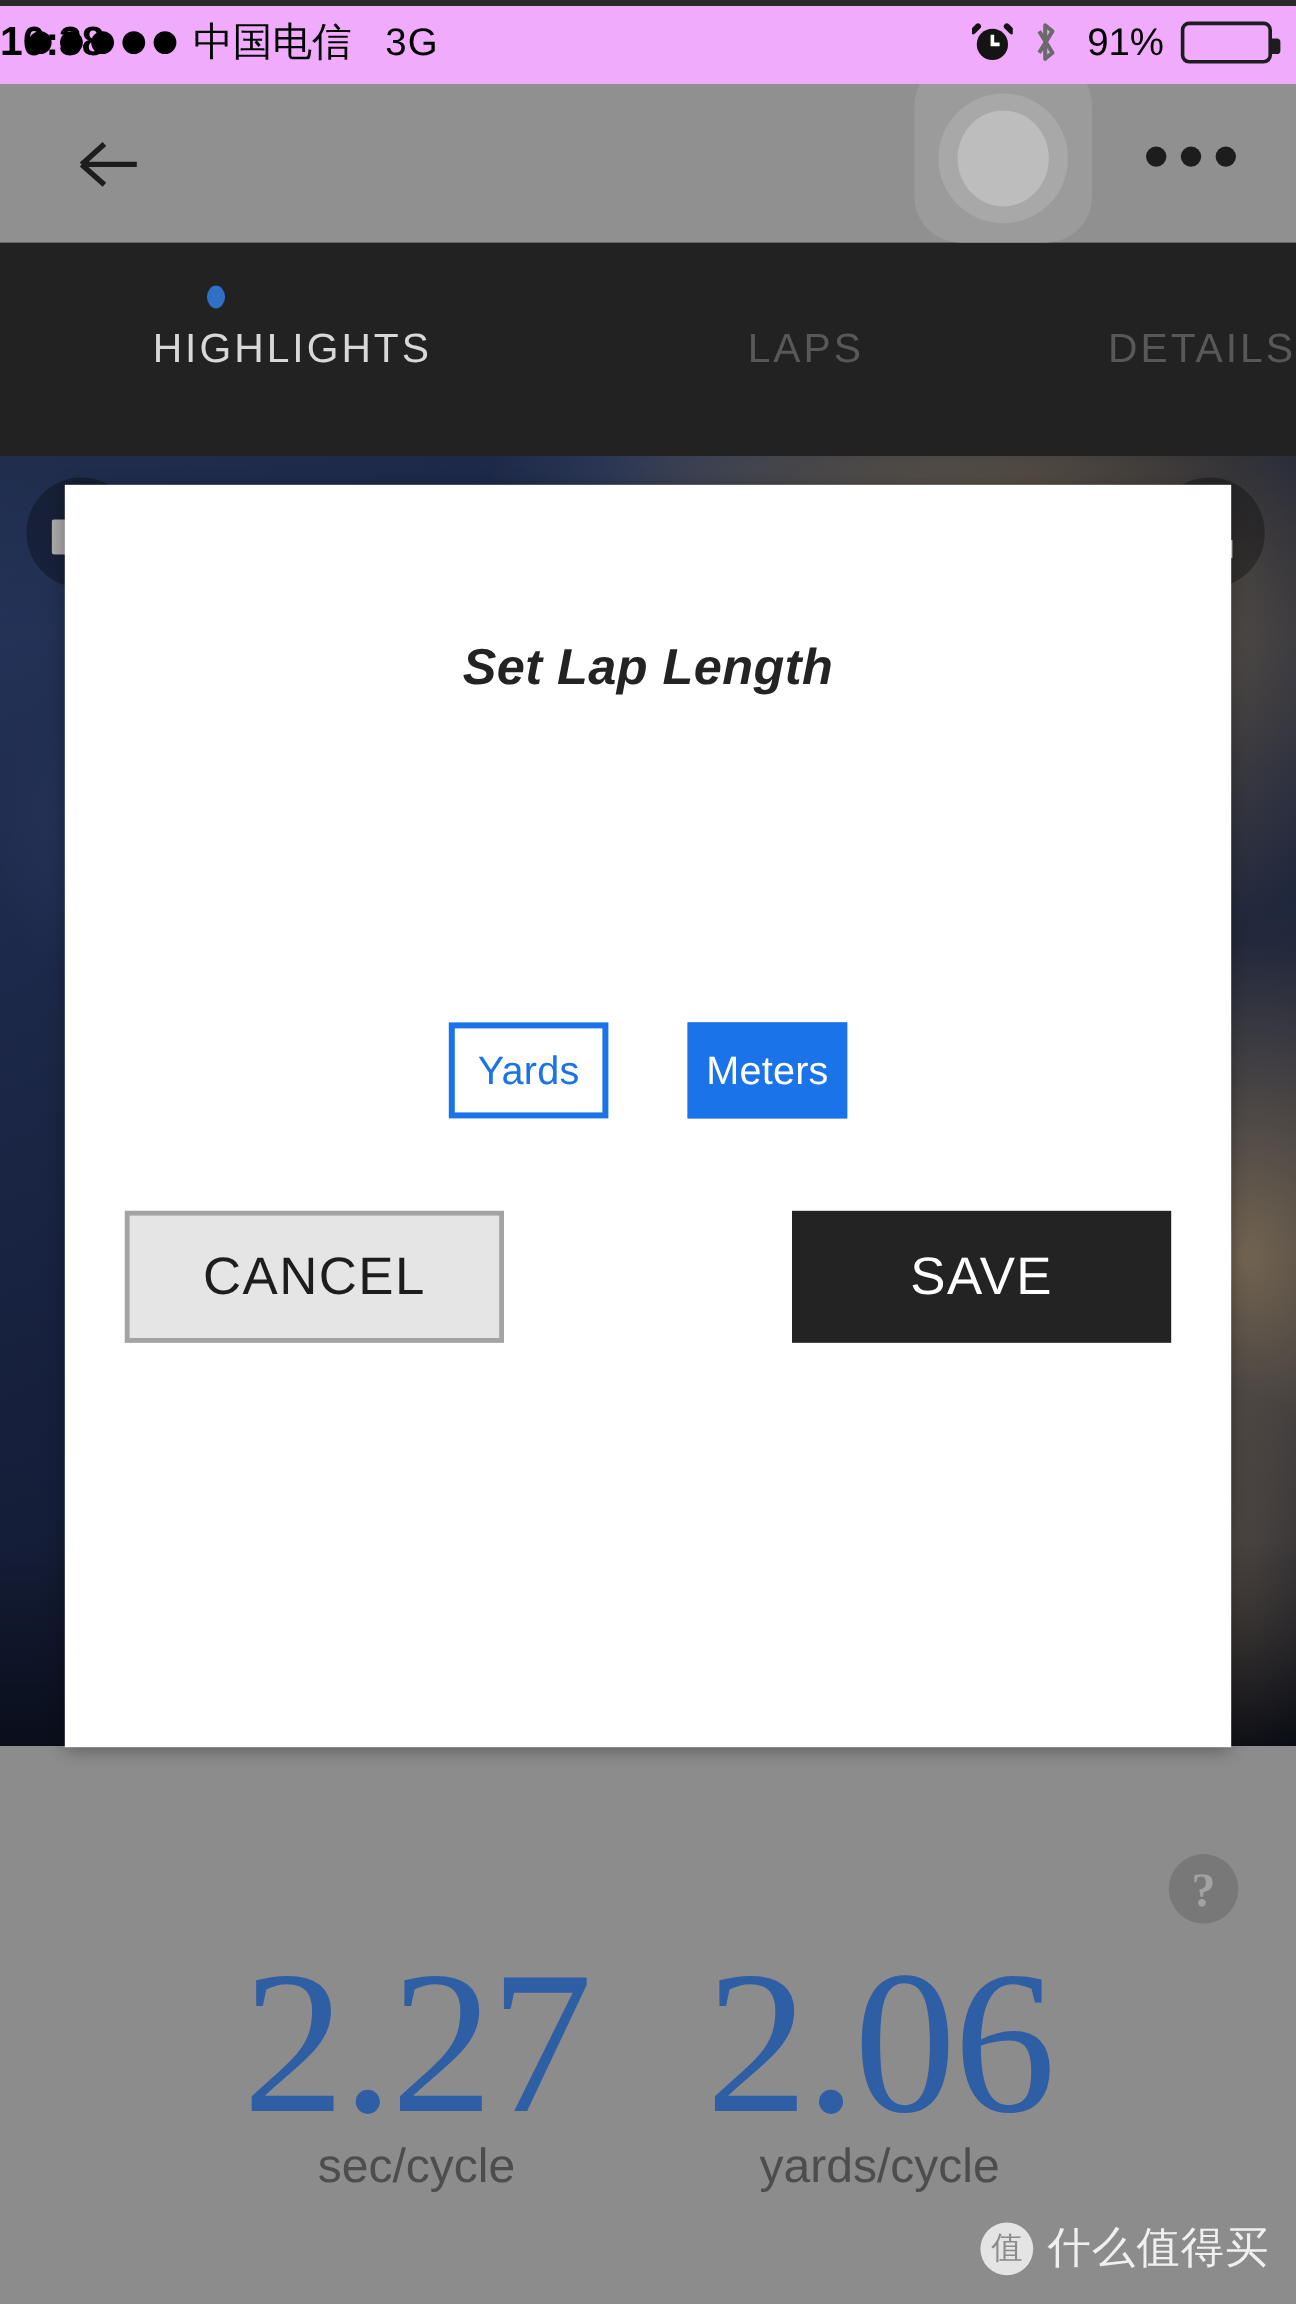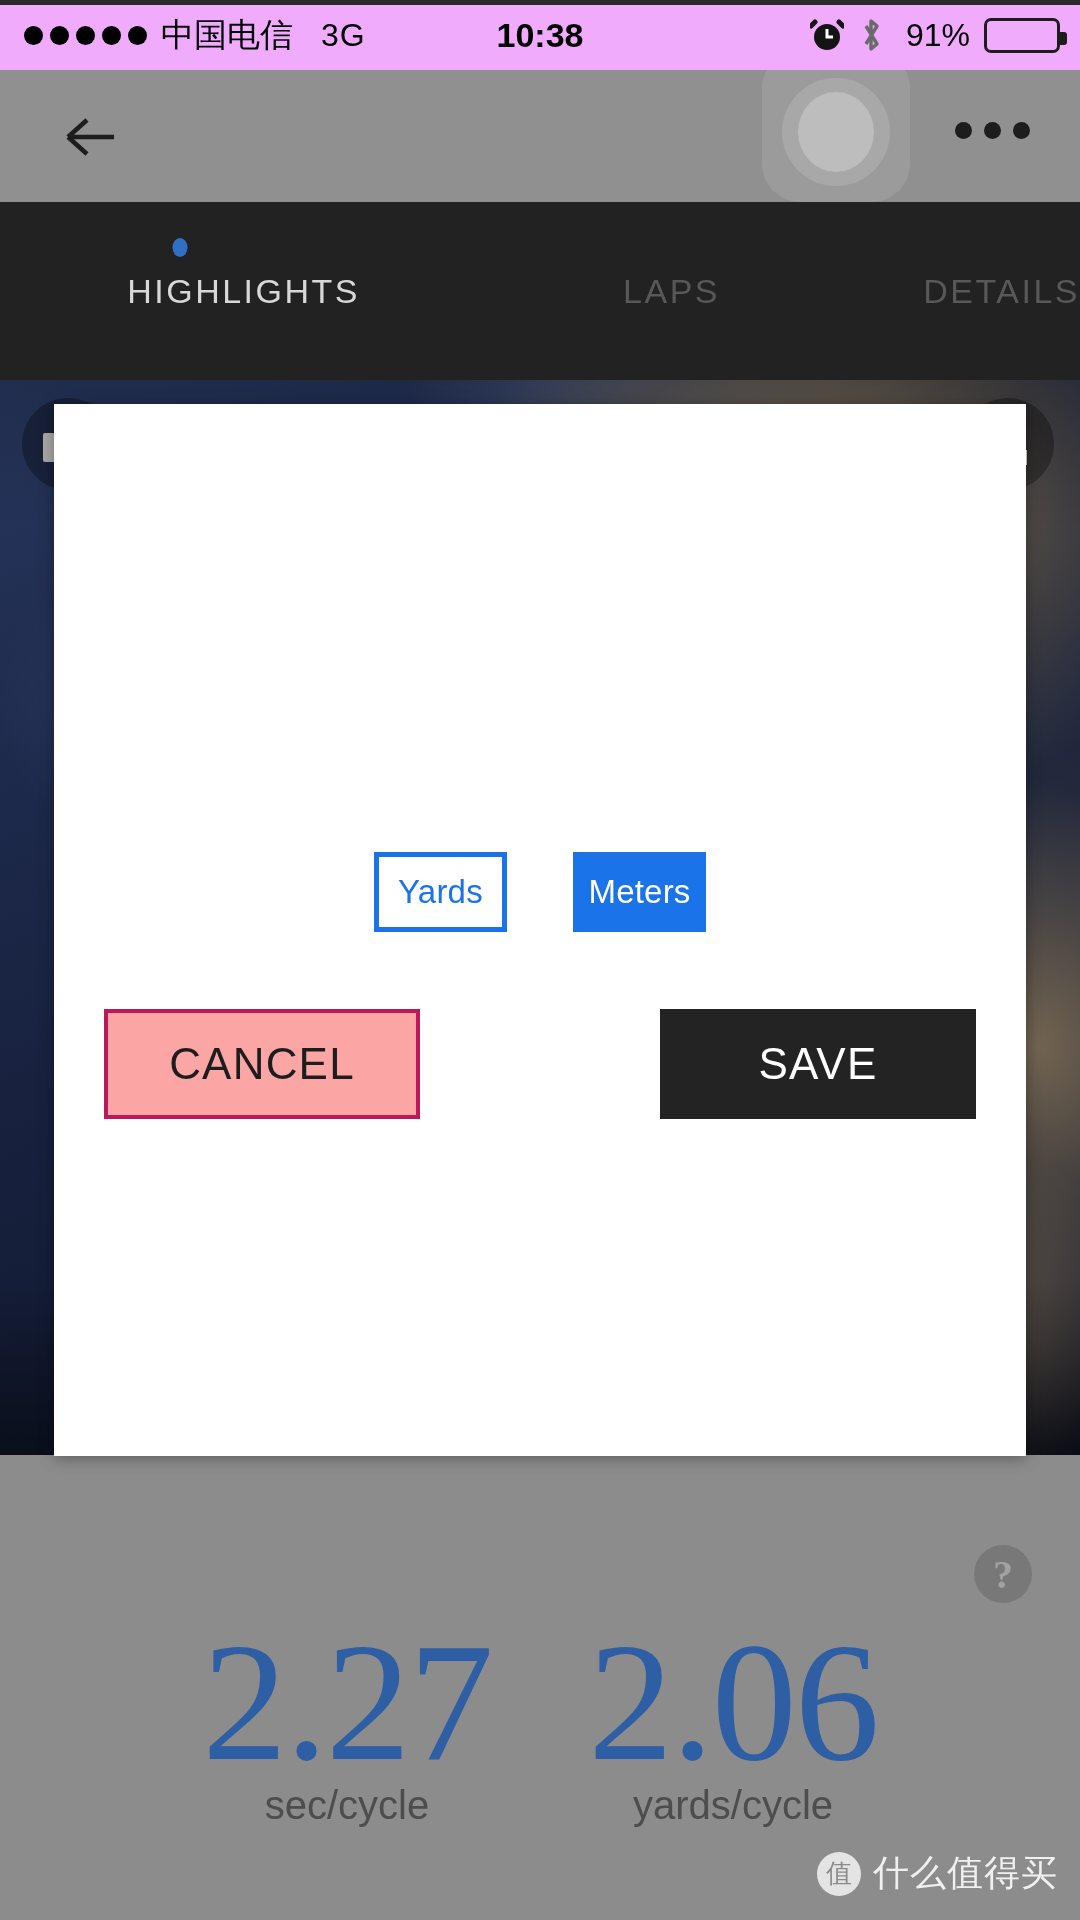--- a/index.html
+++ b/index.html
@@ -33,21 +33,21 @@
     margin-left: 24px;
   }
   .sig-dots { display: flex; gap: 7px; align-items: center; }
   .sig-dots i {
     display: block; width: 19px; height: 19px;
     border-radius: 50%; background: #000;
   }
   .carrier { font-size: 33px; color: #000; letter-spacing: 0px; }
   .netmode { font-size: 32px; color: #000; margin-left: 14px; letter-spacing: 1px;}
   .sb-clock {
-    position: absolute; left: 0; right: 0; text-align: center;
+    position: absolute; left: 0; right: 0; text-align: left;
     font-size: 34px; font-weight: bold; color: #000;
   }
   .sb-right {
     position: absolute; right: 20px;
     display: flex; align-items: center; gap: 14px;
   }
   .batt-pct { font-size: 32px; color: #000; }
   .batt {
     position: relative; width: 76px; height: 35px;
     border: 3px solid #1d1d1d; border-radius: 7px;
@@ -248,21 +248,21 @@
   #actions {
     position: absolute; top: 605px; left: 50px; width: 872px;
     display: flex; justify-content: space-between;
   }
   .act-btn {
     width: 316px; height: 110px;
     display:flex; align-items:center; justify-content:center;
     font-size: 44px; letter-spacing: 1.2px;
   }
   #cancel-button {
-    background: #fca5a5; border: 4px solid #be185d; color: #1d1d1d;
+    background: #e5e5e5; border: 4px solid #a3a3a3; color: #1d1d1d;
   }
   #save-button {
     background: #232323; color: #ffffff;
   }
 
   
   #bottom-panel {
     position: absolute; top: 1455px; left: 0;
     width: 1080px; height: 465px;
     background: #8c8c8c;
@@ -393,20 +393,21 @@
     <div id="share-btn">
       <svg width="46" height="50" viewBox="0 0 46 50">
         <path d="M23 4 L23 38" stroke="#d6d6d6" stroke-width="6" fill="none"></path>
         <path d="M10 17 L23 4 L36 17" stroke="#d6d6d6" stroke-width="6" fill="none" stroke-linejoin="miter"></path>
         <path d="M7 31 L7 46 M39 31 L39 46" stroke="#d6d6d6" stroke-width="6" fill="none"></path>
       </svg>
     </div>
   </div>
 
   <div id="dialog">
+    <div id="dialog-title">Set Lap Length</div>
 
 
     <div id="units">
       <div class="unit-btn outline">
         <span>Yards</span>
       </div>
       <div class="unit-btn filled">
         <span>Meters</span>
       </div>
     </div>

